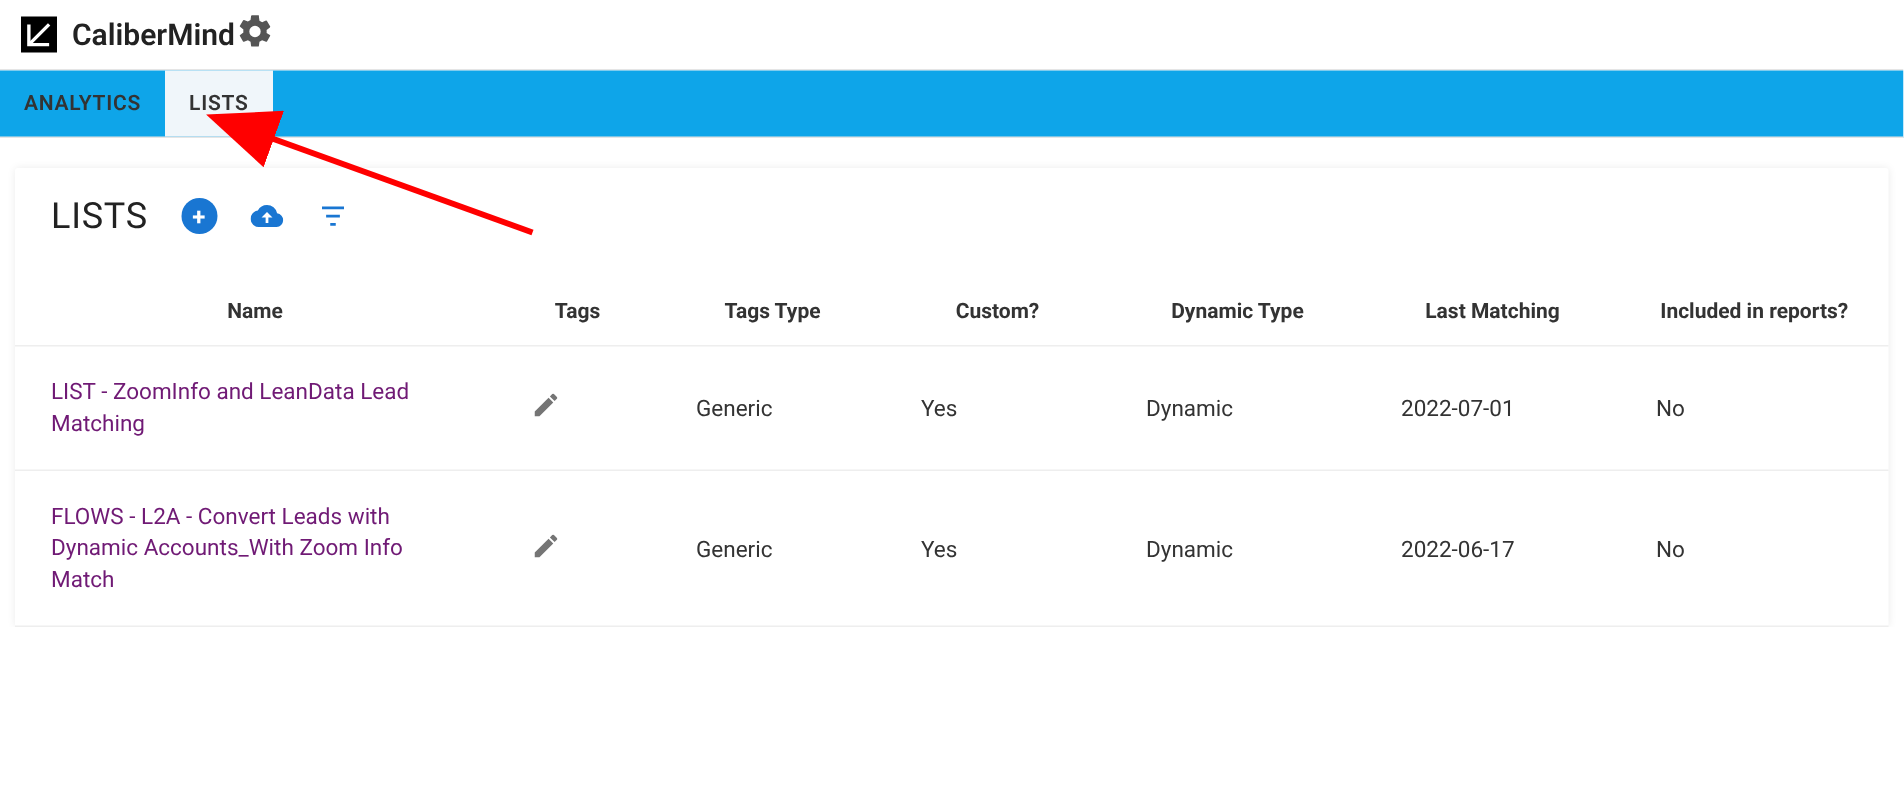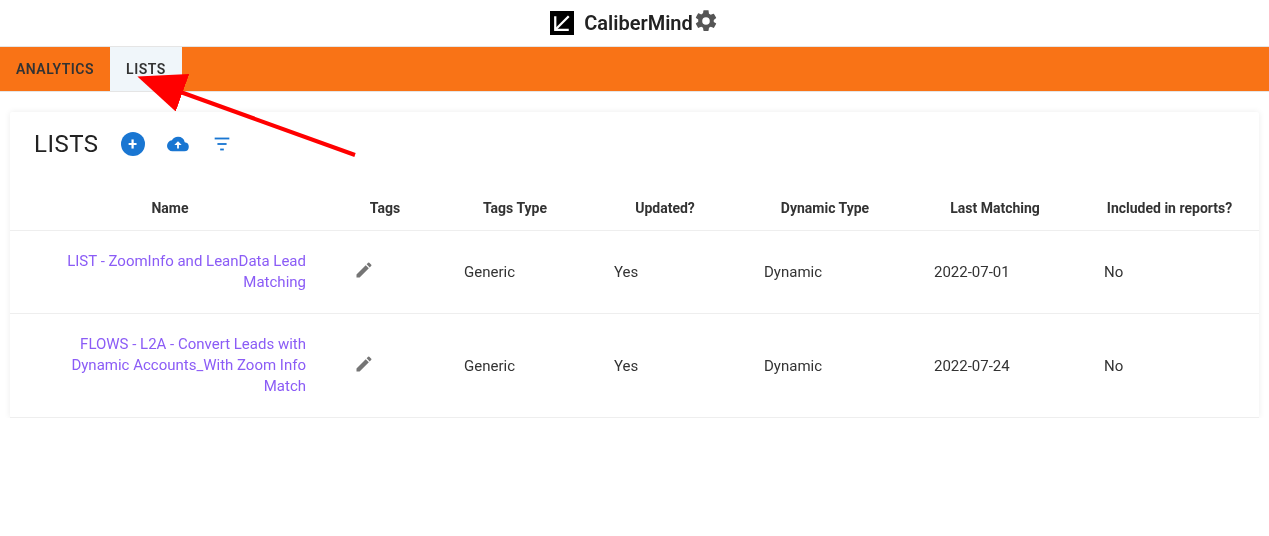--- a/index.html
+++ b/index.html
@@ -5,21 +5,21 @@
   * { box-sizing: border-box; margin: 0; padding: 0; }
   body {
     font-family: -apple-system, BlinkMacSystemFont, "Segoe UI", Roboto, "Helvetica Neue", Arial, sans-serif;
     color: #333;
     background: #fff;
     width: 1269px;
   }
   .topbar {
     display: flex;
     align-items: center;
-    justify-content: center;
+    justify-content: flex-start;
     padding: 8px 14px;
     border-bottom: 1px solid #e5e5e5;
   }
   .brand {
     display: flex;
     align-items: center;
     gap: 10px;
   }
   .logo-box {
     width: 24px;
@@ -36,21 +36,21 @@
     color: #222;
   }
   .gear {
     color: #555;
     cursor: pointer;
   }
   .gear svg { width: 26px; height: 26px; }
   .tabbar {
     display: flex;
     border-bottom: 1px solid #e5e5e5;
-    background: #f97316;
+    background: #0ea5e9;
   }
   .tab {
     padding: 14px 16px;
     font-size: 14px;
     font-weight: 600;
     letter-spacing: 0.5px;
     color: #333;
     cursor: pointer;
   }
   .tab.active {
@@ -114,26 +114,25 @@
     border-bottom: 1px solid #eee;
   }
   tbody td {
     font-size: 15px;
     padding: 20px 24px;
     border-bottom: 1px solid #eee;
     vertical-align: middle;
     color: #333;
   }
   .name-cell a {
-    color: #8b5cf6;
+    color: #701a75;
     text-decoration: none;
     display: inline-block;
     max-width: 290px;
     line-height: 1.4;
-    text-align: right;
   }
   .edit-pencil {
     color: #757575;
     cursor: pointer;
   }
   .edit-pencil svg { width: 20px; height: 20px; }
   .annotation-arrow {
     position: absolute;
     pointer-events: none;
   }
@@ -201,21 +200,21 @@
         <col style="width:150px">
         <col style="width:170px">
         <col style="width:170px">
         <col>
       </colgroup>
       <thead>
         <tr>
           <th>Name</th>
           <th>Tags</th>
           <th>Tags Type</th>
-          <th>Updated?</th>
+          <th>Custom?</th>
           <th>Dynamic Type</th>
           <th>Last Matching</th>
           <th>Included in reports?</th>
         </tr>
       </thead>
       <tbody>
         <tr>
           <td class="name-cell"><a href="#">LIST - ZoomInfo and LeanData Lead Matching</a></td>
           <td><span class="edit-pencil"><svg viewBox="0 0 24 24" fill="currentColor">
                   <path d="M3 17.25V21h3.75L17.81 9.94l-3.75-3.75L3 17.25zM20.71 7.04a1 1 0 0 0 0-1.41l-2.34-2.34a1 1 0 0 0-1.41 0l-1.83 1.83 3.75 3.75 1.83-1.83z"></path>
@@ -227,19 +226,19 @@
           <td>No</td>
         </tr>
         <tr>
           <td class="name-cell"><a href="#">FLOWS - L2A - Convert Leads with Dynamic Accounts_With Zoom Info Match</a></td>
           <td><span class="edit-pencil"><svg viewBox="0 0 24 24" fill="currentColor">
                   <path d="M3 17.25V21h3.75L17.81 9.94l-3.75-3.75L3 17.25zM20.71 7.04a1 1 0 0 0 0-1.41l-2.34-2.34a1 1 0 0 0-1.41 0l-1.83 1.83 3.75 3.75 1.83-1.83z"></path>
                 </svg></span></td>
           <td>Generic</td>
           <td>Yes</td>
           <td>Dynamic</td>
-          <td>2022-07-24</td>
+          <td>2022-06-17</td>
           <td>No</td>
         </tr>
       </tbody>
     </table>
   </div>
 </div>
 
 </body></html>

